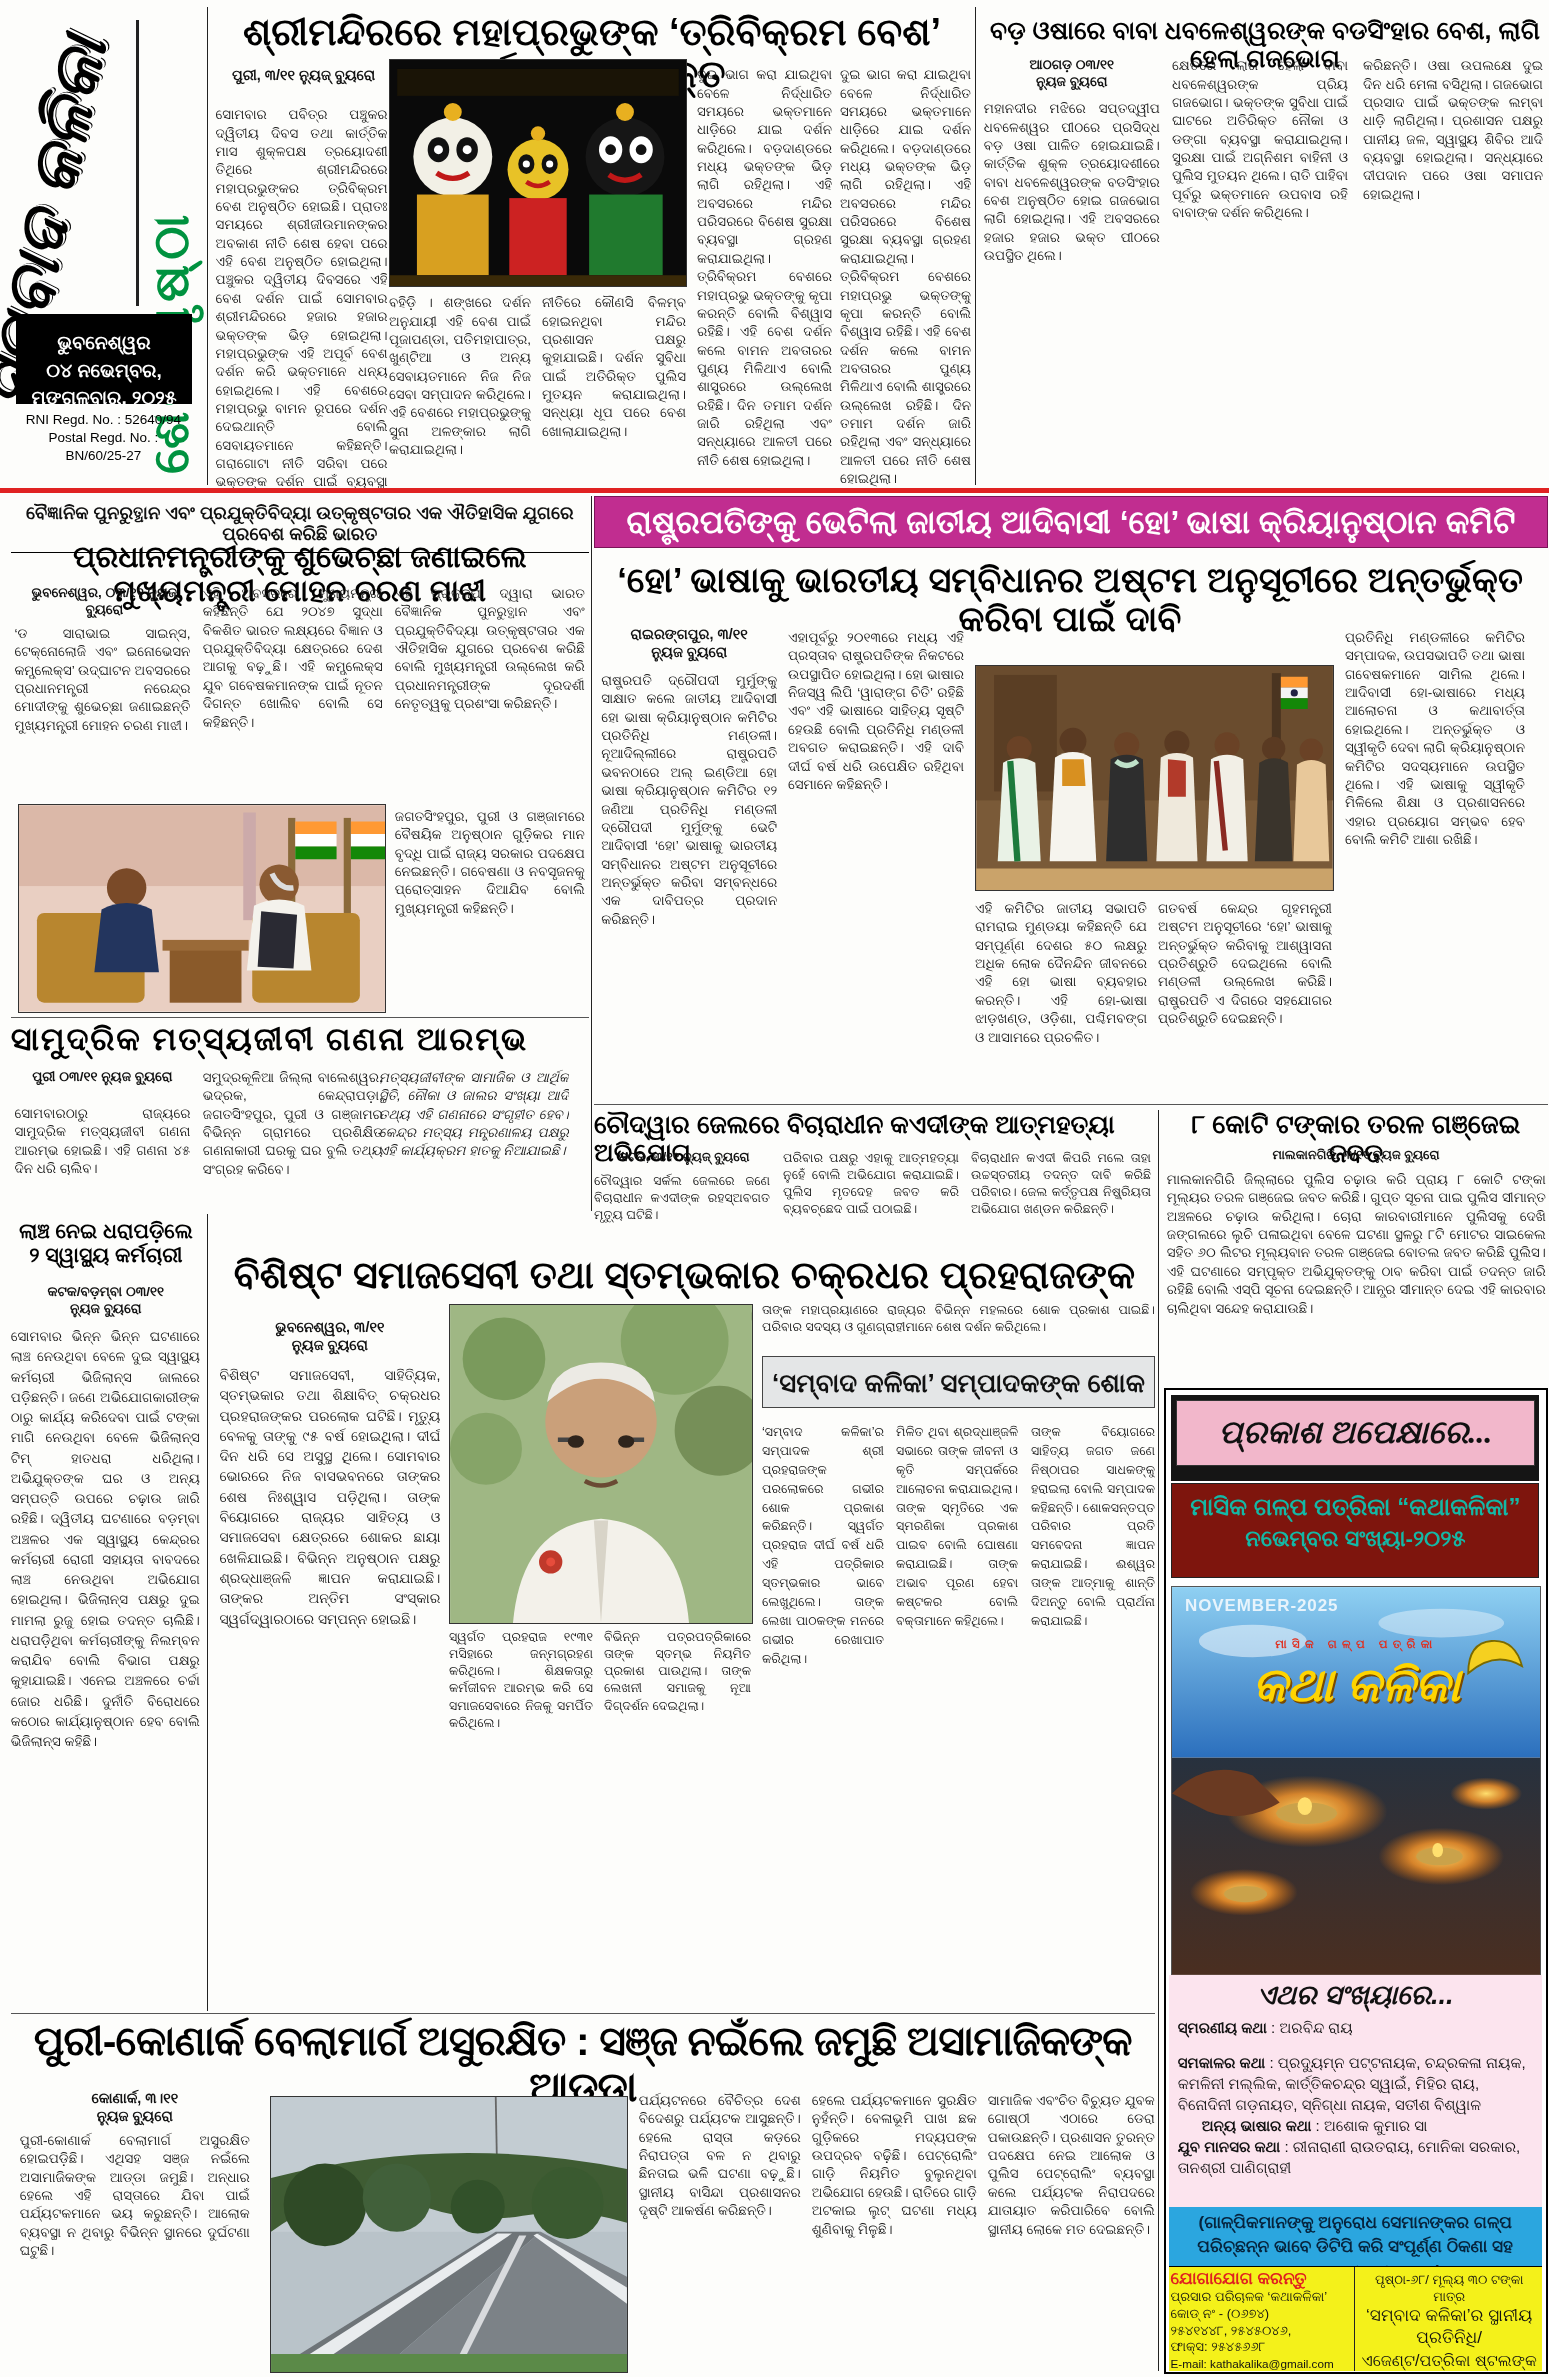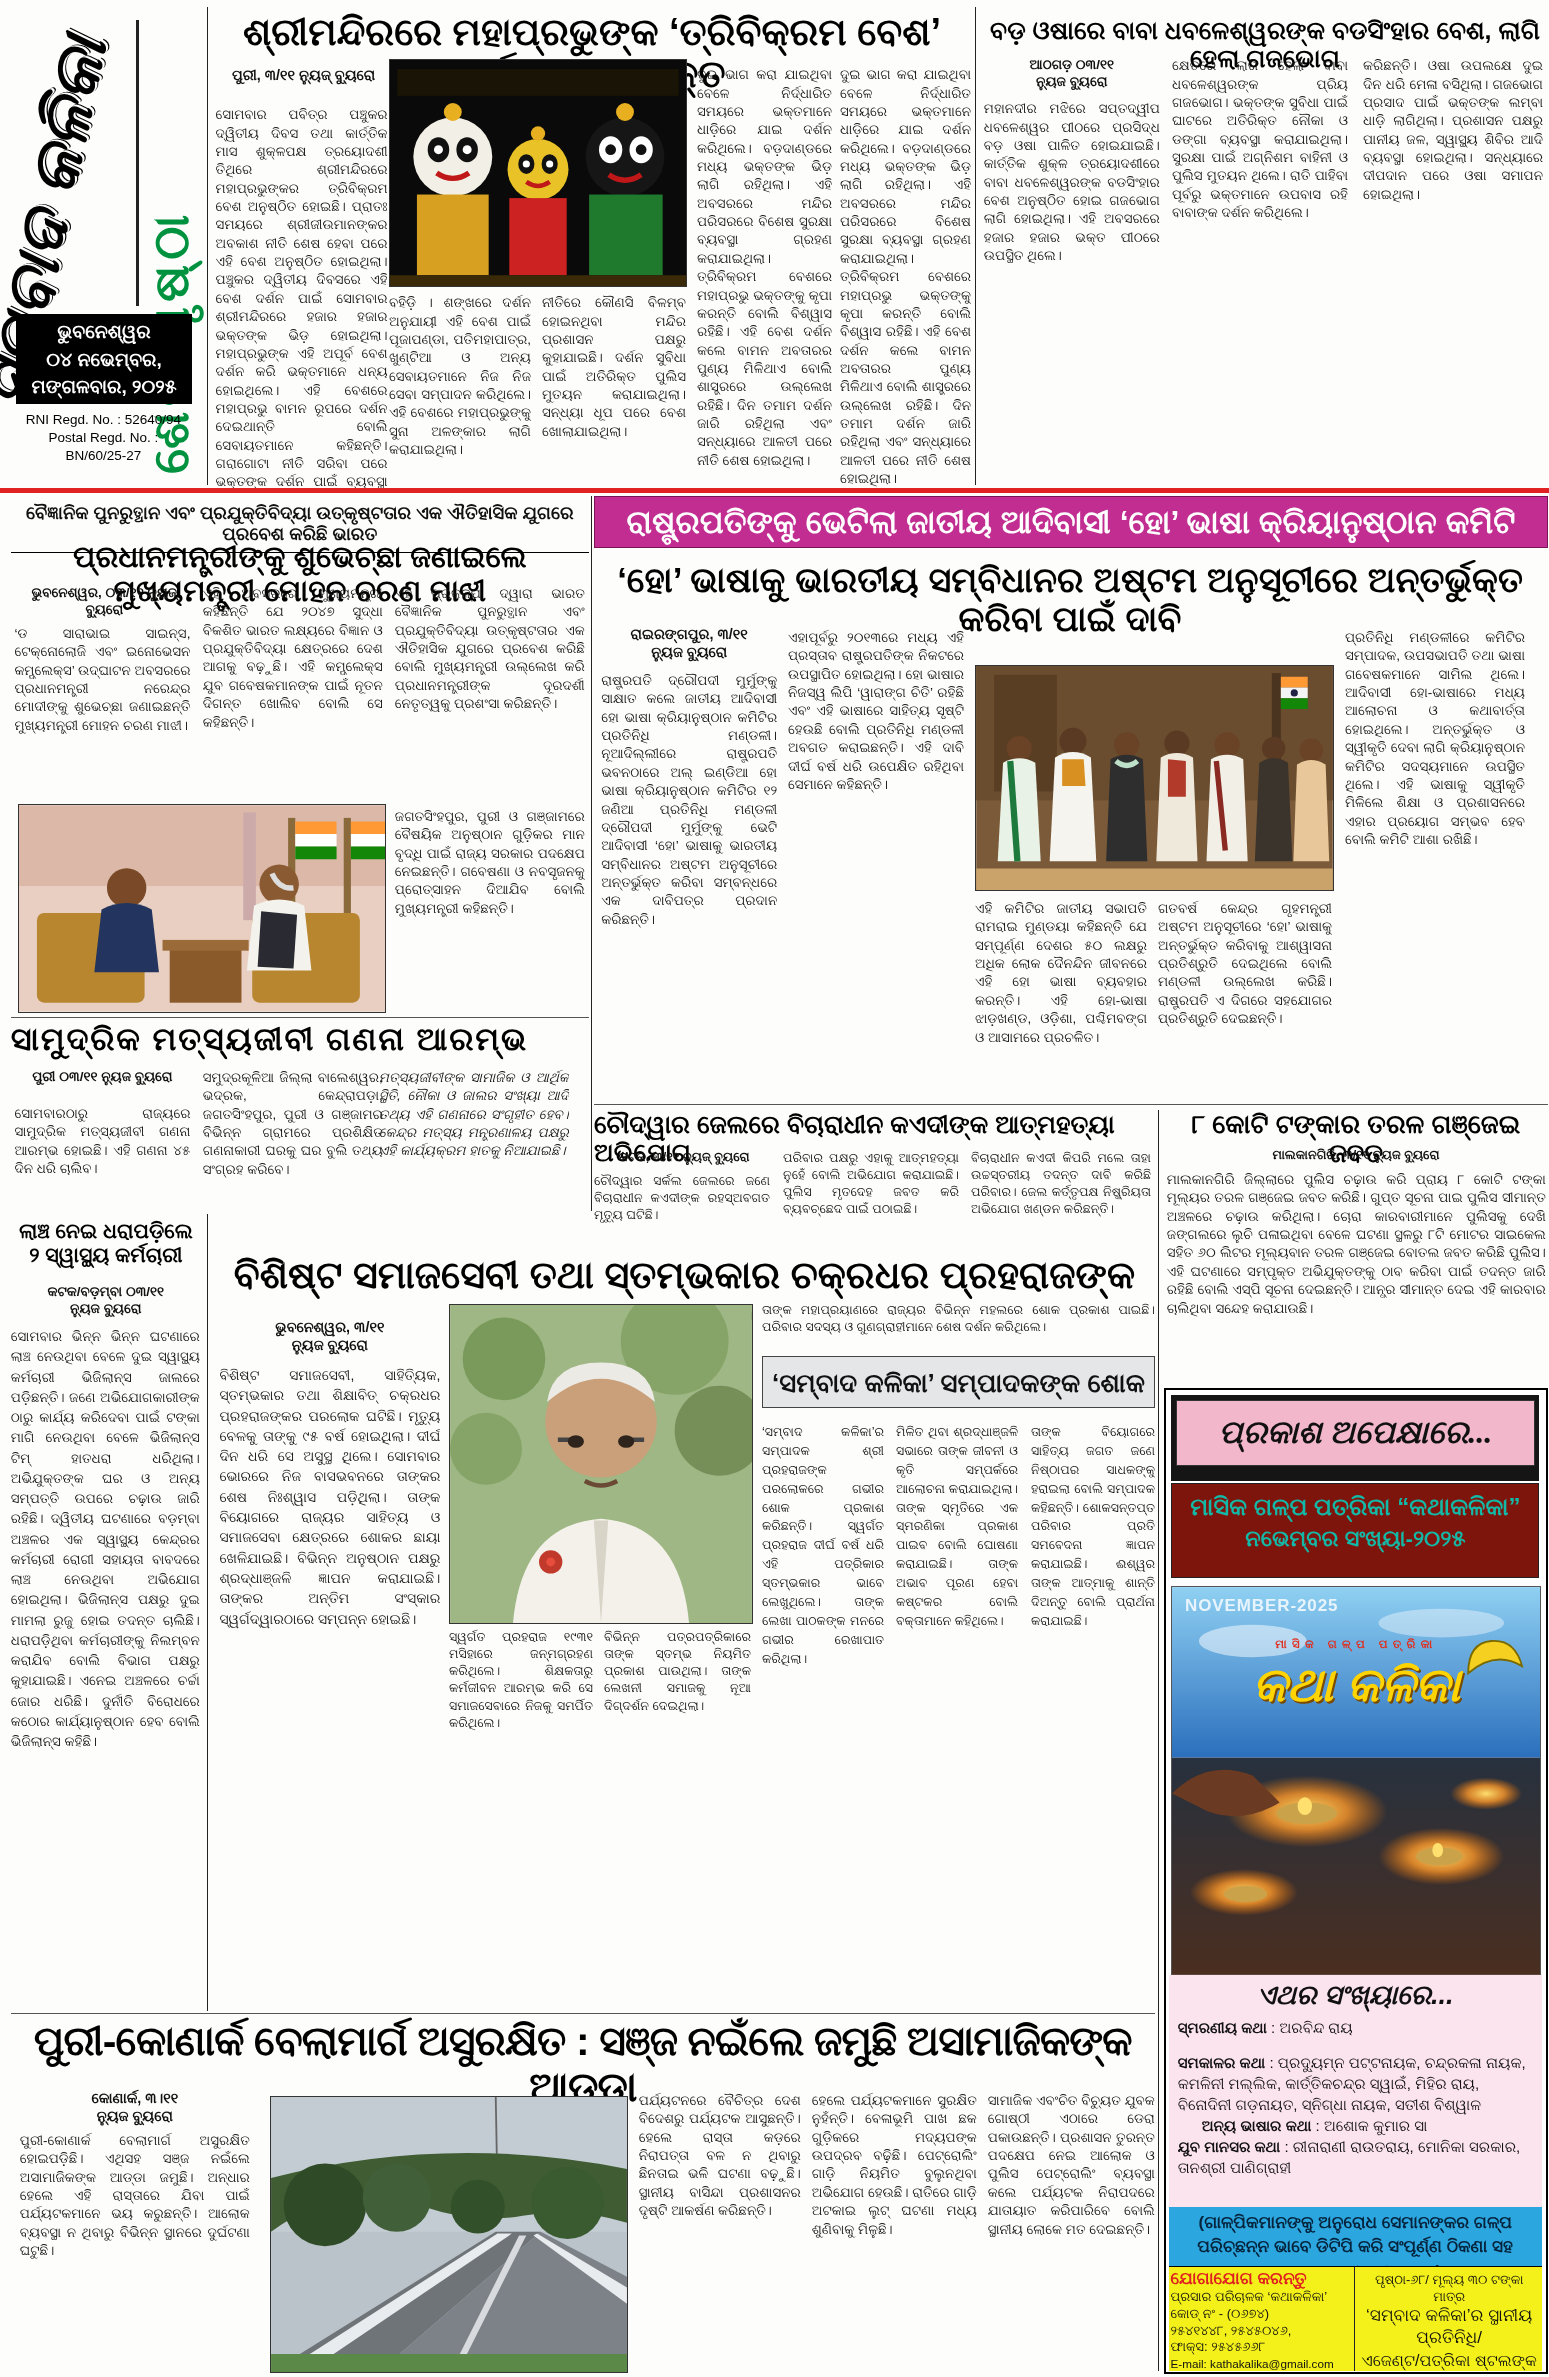--- a/index.html
+++ b/index.html
@@ -17,21 +17,21 @@
   .kicker{font-weight:bold;text-align:center;font-size:18px;}
   .ad-label{font-weight:bold;}
 </style>
 </head>
 <body>
 
 <div class="abs" style="left:0;top:0;width:205px;height:499px;">
   <div class="abs" style="left:-135px;top:162px;width:395px;height:108px;transform:rotate(-78deg);font-size:66px;font-weight:bold;font-style:italic;color:#000;text-shadow:1.8px 1.8px 0 #fff,2.7px 2.7px 0 #000;white-space:nowrap;">ସମ୍ବାଦ କଳିକା</div>
   <div class="abs vline" style="left:136px;top:20px;height:286px;width:2.7px;"></div>
   <div class="abs" style="left:142px;top:16px;width:59px;height:458px;writing-mode:vertical-rl;transform:rotate(180deg);font-size:50px;font-weight:bold;color:#00923f;letter-spacing:5.4px;">ଶେଷ ପୃଷ୍ଠା</div>
-  <div class="abs" style="left:16px;top:314px;width:176px;height:90px;background:#000;color:#fff;text-align:center;font-weight:bold;font-size:19px;line-height:1.45;padding-top:4px;box-sizing:border-box;">
+  <div class="abs" style="left:16px;top:314px;width:176px;height:90px;background:#000;color:#fff;text-align:center;font-weight:bold;font-size:19px;line-height:1.45;padding-top:15px;box-sizing:border-box;">
     <div>ଭୁବନେଶ୍ୱର</div>
     <div>୦୪ ନଭେମ୍ବର,</div>
     <div>ମଙ୍ଗଳବାର, ୨୦୨୫</div>
   </div>
   <div class="abs" style="left:5.4px;top:411px;width:196px;text-align:center;font-size:13.5px;line-height:1.35;color:#000;">
     <div>RNI Regd. No. : 52640/94</div>
     <div>Postal Regd. No. :</div>
     <div>BN/60/25-27</div>
   </div>
 </div>

